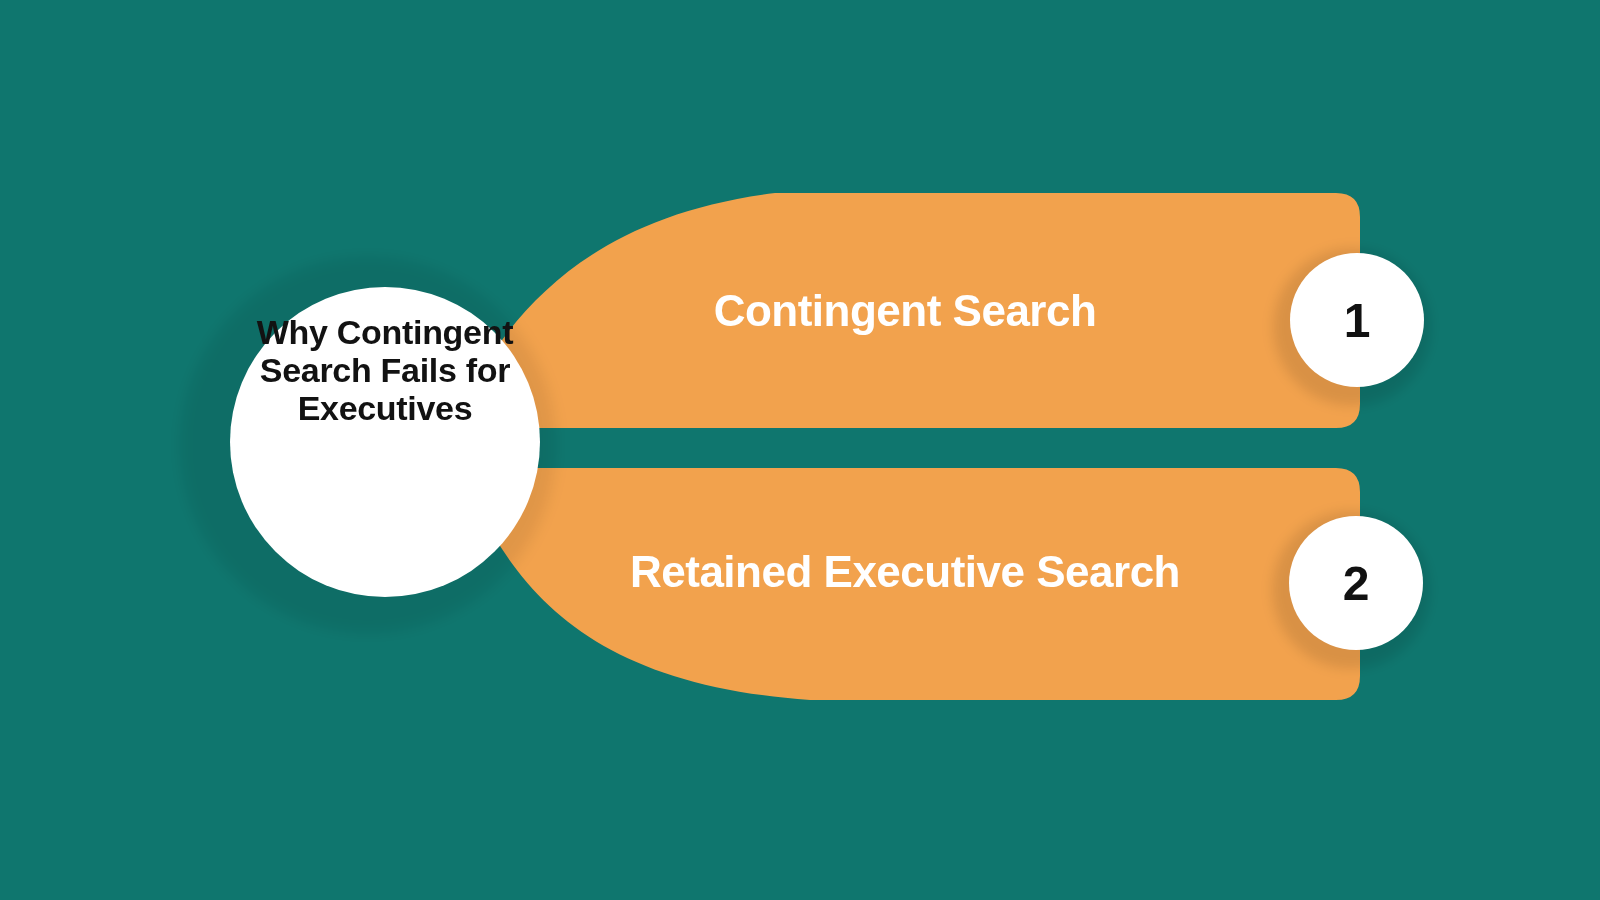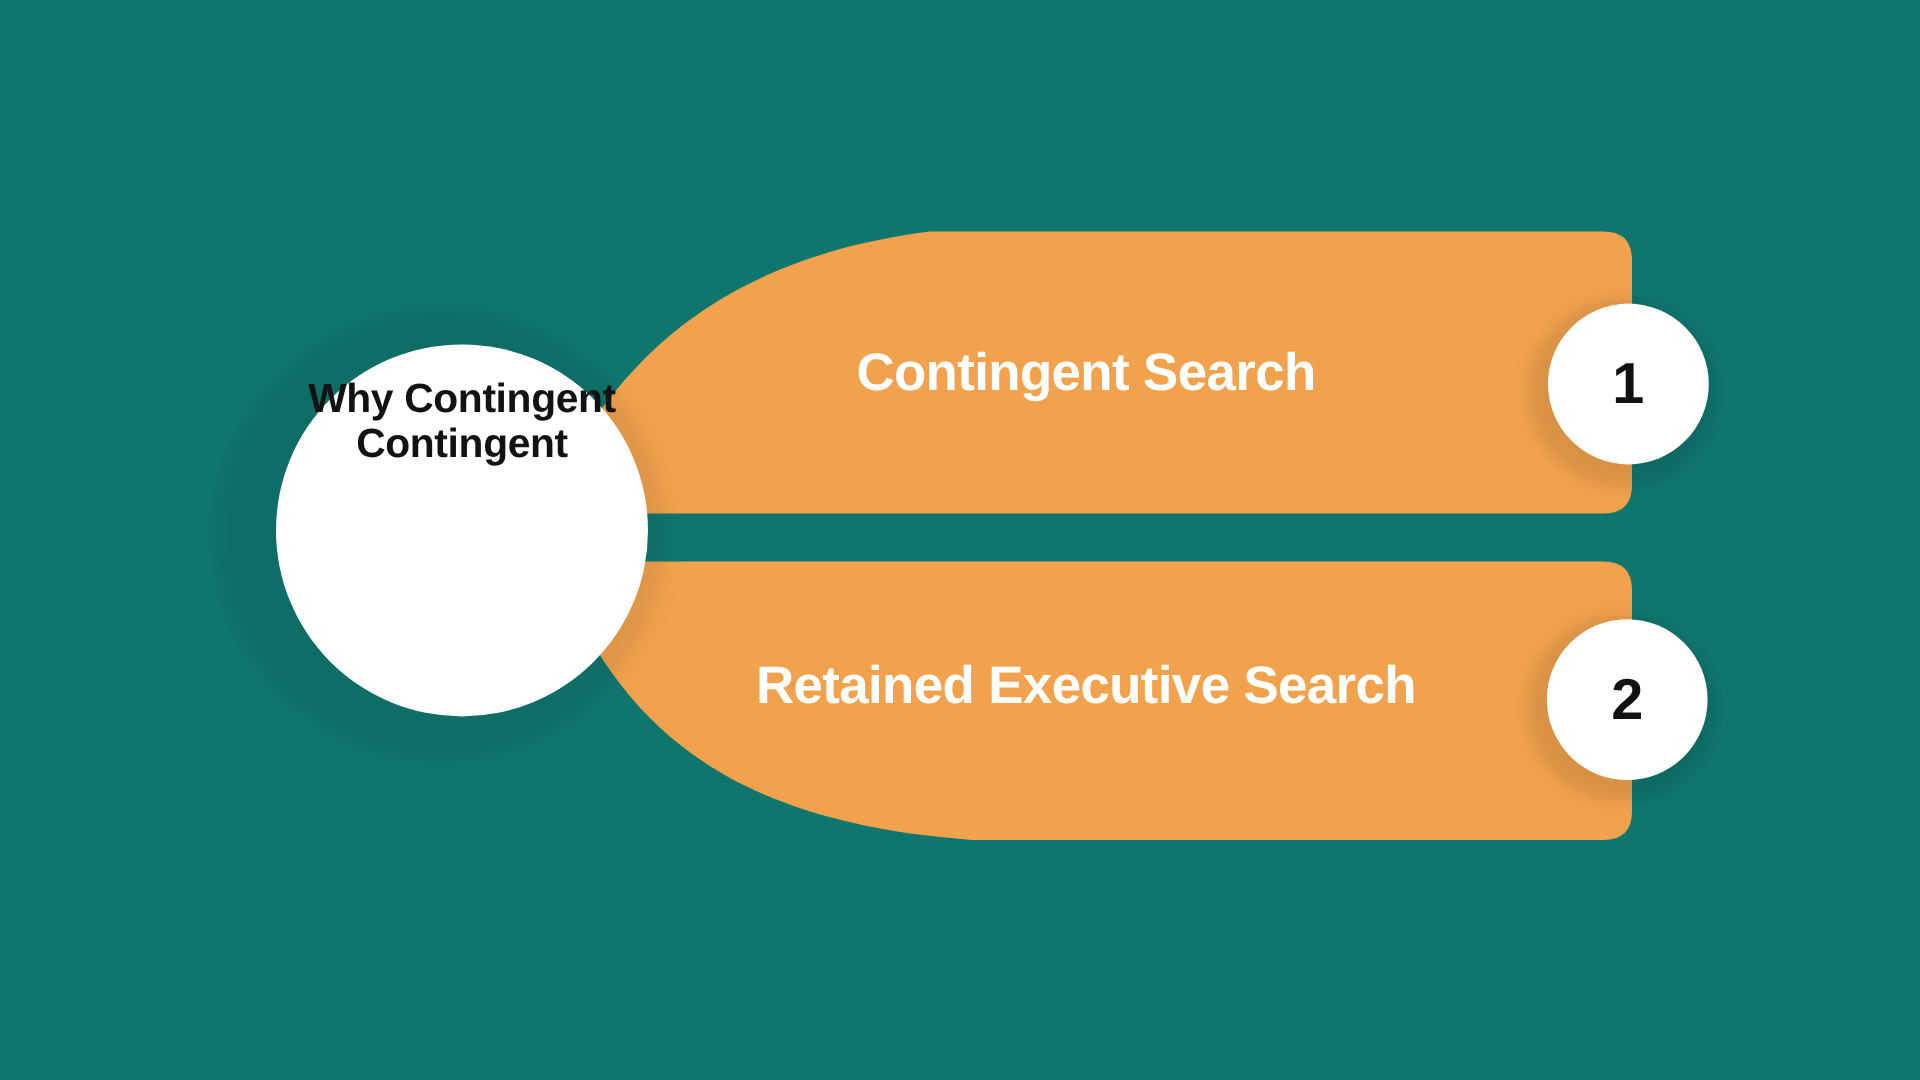--- a/index.html
+++ b/index.html
@@ -113,21 +113,22 @@
     <circle cx="1351" cy="590" r="79" fill="rgba(0,0,0,0.10)" filter="url(#soft-blur-sm)"></circle>
   </svg>
 
   <div class="banner-label one">Contingent Search</div>
 
   <div class="banner-label two">Retained Executive Search</div>
 
   <div class="center-circle">
     <div class="center-title">
       <div>Why Contingent</div>
-      <div>Contingent</div>
+      <div>Search Fails for</div>
+      <div>Executives</div>
     </div>
   </div>
 
   <div class="badge one">
     <span>1</span>
   </div>
   <div class="badge two">
     <span>2</span>
   </div>
 

